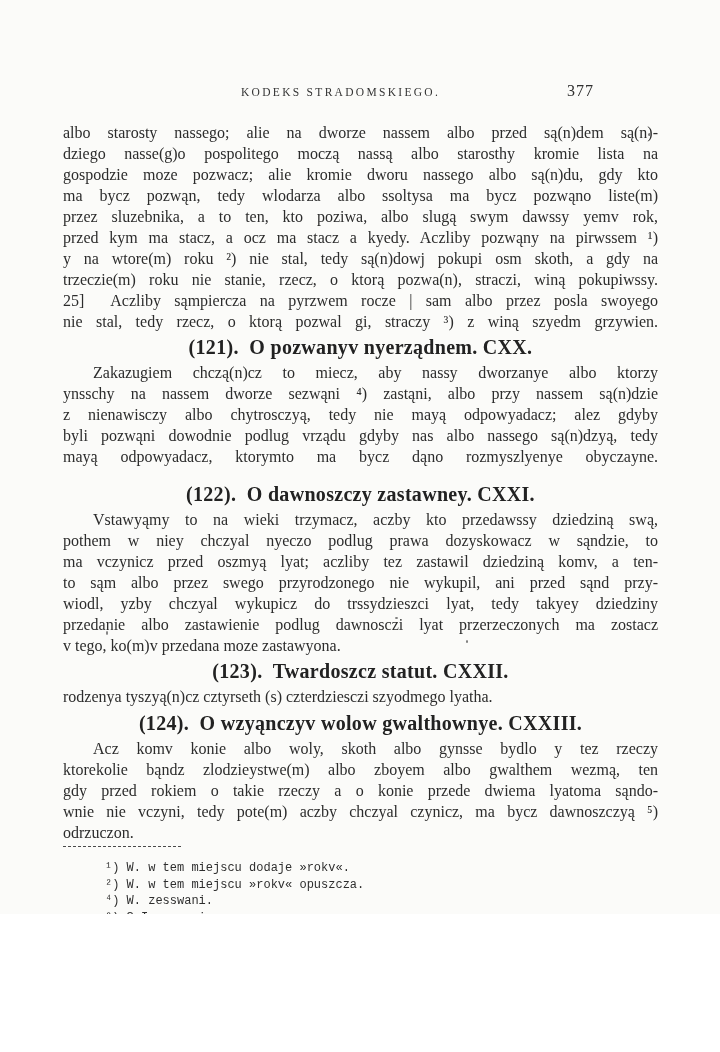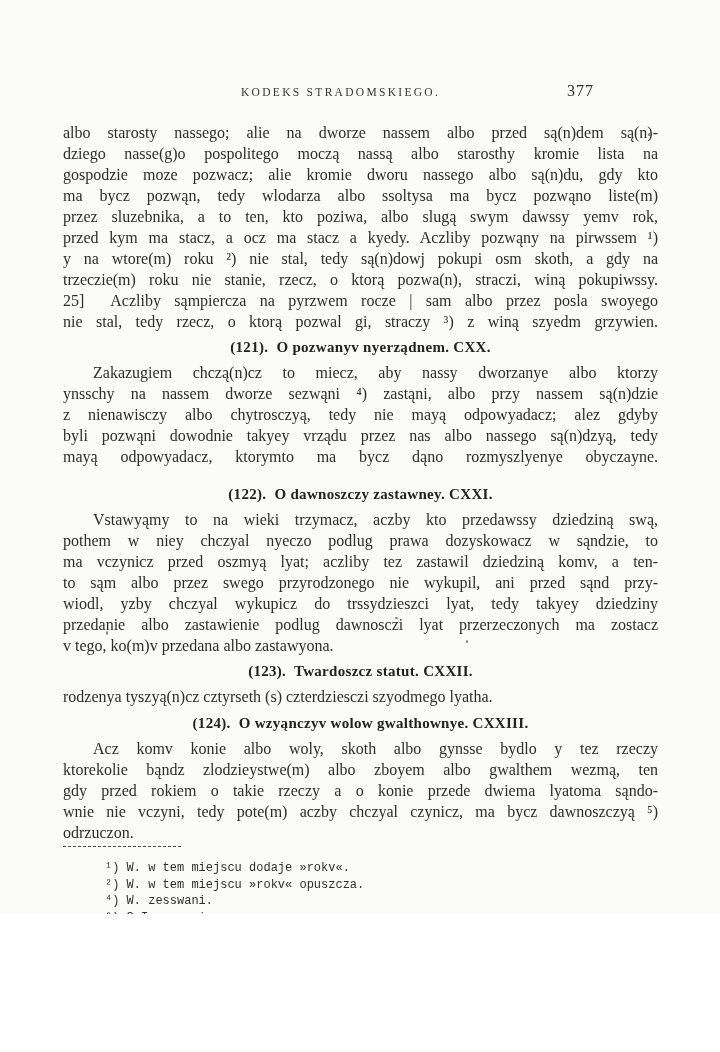--- a/index.html
+++ b/index.html
@@ -27,21 +27,21 @@
   .column{position:absolute;left:63px;top:0;width:595px;}
   .para{margin:0;}
   .line{
     font-size:16px;line-height:21px;
     text-align:justify;text-align-last:justify;
     color:#2c2c2c;
   }
   .line.last{text-align-last:auto;}
   .line.indent{text-indent:30px;}
   .heading{
-    font-size:15px;font-weight:bold;line-height:21px;
+    font-size:20px;font-weight:bold;line-height:21px;
     text-align:center;color:#222;letter-spacing:0.3px;
   }
   #p1{margin-top:122px;}
   #h121{margin-top:5px;margin-bottom:4px;}
   #h122{margin-top:17px;margin-bottom:4px;}
   #h123{margin-top:5px;margin-bottom:4px;}
   #h124{margin-top:6px;margin-bottom:4px;}
   
   .fn-rule{
     margin-top:3px;width:118px;height:0;
@@ -87,33 +87,33 @@
       <div class="line">trzeczie(m) roku nie stanie, rzecz, o ktorą pozwa(n), straczi, winą pokupiwssy.</div>
       <div class="line">25]&nbsp; Aczliby sąmpiercza na pyrzwem rocze | sam albo przez posla swoyego</div>
       <div class="line">nie stal, tedy rzecz, o ktorą pozwal gi, straczy ³) z winą szyedm grzywien.</div>
     </div>
 
     <div class="heading" id="h121">(121).&nbsp; O pozwanyv nyerządnem. CXX.</div>
     <div class="para">
       <div class="line indent">Zakazugiem chczą(n)cz to miecz, aby nassy dworzanye albo ktorzy</div>
       <div class="line">ynsschy na nassem dworze sezwąni ⁴) zastąni, albo przy nassem są(n)dzie</div>
       <div class="line">z nienawisczy albo chytrosczyą, tedy nie mayą odpowyadacz; alez gdyby</div>
-      <div class="line">byli pozwąni dowodnie takyey vrządu przez nas albo nassego są(n)dzyą, tedy</div>
+      <div class="line">byli pozwąni dowodnie podlug vrządu gdyby nas albo nassego są(n)dzyą, tedy</div>
       <div class="line">mayą odpowyadacz, ktorymto ma bycz dąno rozmyszlyenye obyczayne.</div>
     </div>
 
     <div class="heading" id="h122">(122).&nbsp; O dawnoszczy zastawney. CXXI.</div>
     <div class="para">
       <div class="line indent">Vstawyąmy to na wieki trzymacz, aczby kto przedawssy dziedziną swą,</div>
       <div class="line">pothem w niey chczyal nyeczo podlug prawa dozyskowacz w sąndzie, to</div>
       <div class="line">ma vczynicz przed oszmyą lyat; aczliby tez zastawil dziedziną komv, a ten-</div>
       <div class="line">to sąm albo przez swego przyrodzonego nie wykupil, ani przed sąnd przy-</div>
       <div class="line">wiodl, yzby chczyal wykupicz do trssydzieszci lyat, tedy takyey dziedziny</div>
       <div class="line">przedanie albo zastawienie podlug dawnosczi lyat przerzeczonych ma zostacz</div>
-      <div class="line last">v tego, ko(m)v przedana albo zastawyona.</div>
+      <div class="line last">v tego, ko(m)v przedana moze zastawyona.</div>
     </div>
 
     <div class="heading" id="h123">(123).&nbsp; Twardoszcz statut. CXXII.</div>
     <div class="para">
       <div class="line last">rodzenya tyszyą(n)cz cztyrseth (s) czterdziesczi szyodmego lyatha.</div>
     </div>
 
     <div class="heading" id="h124">(124).&nbsp; O wzyąnczyv wolow gwalthownye. CXXIII.</div>
     <div class="para">
       <div class="line indent">Acz komv konie albo woly, skoth albo gynsse bydlo y tez rzeczy</div>

